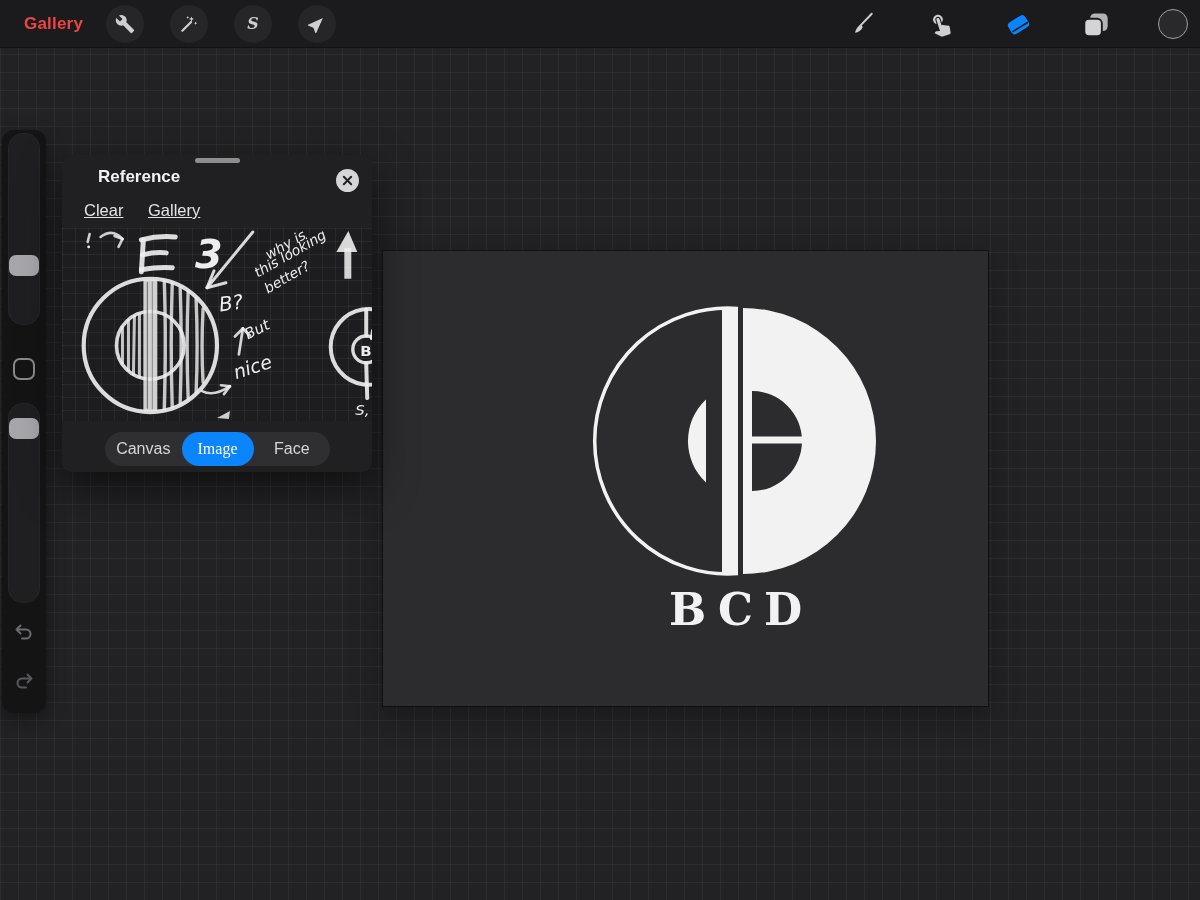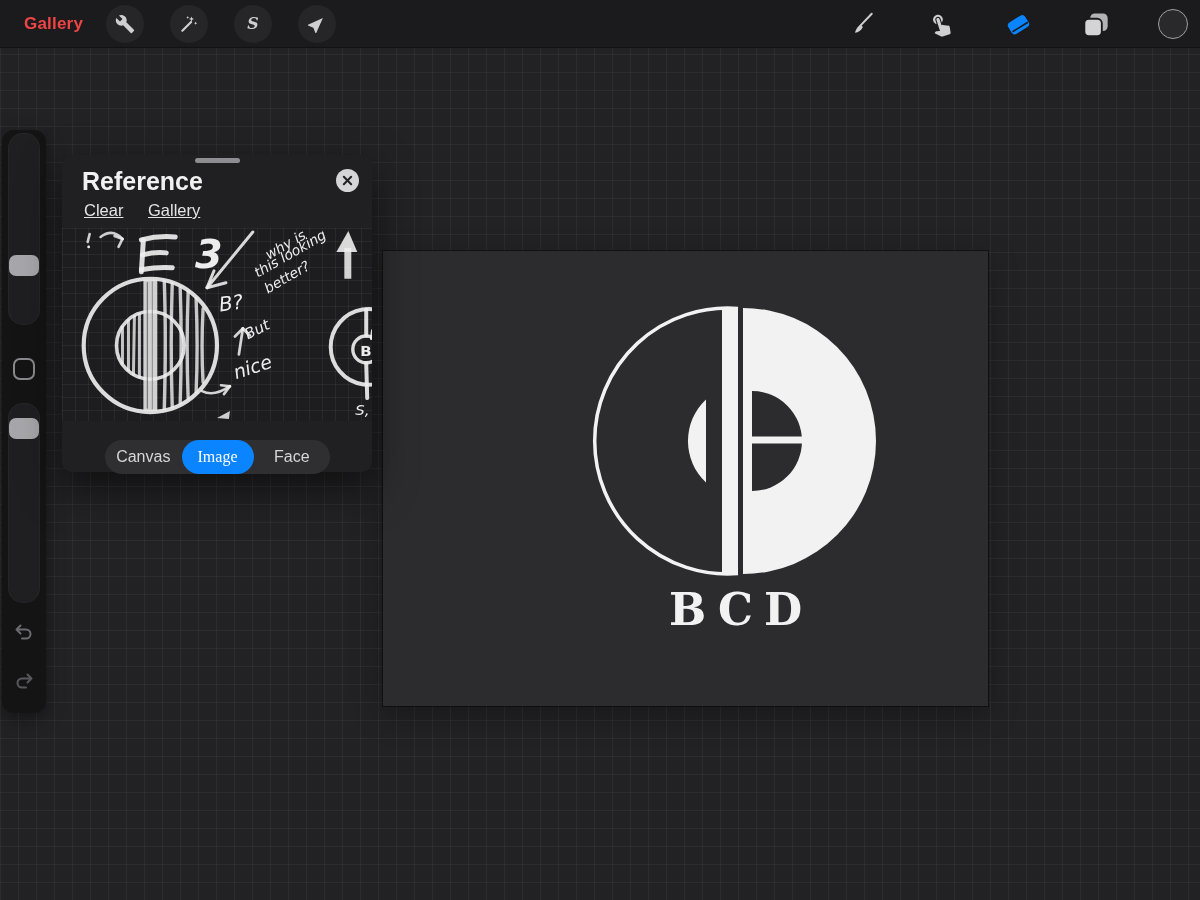--- a/index.html
+++ b/index.html
@@ -63,41 +63,41 @@
   .ref-panel{
     position:absolute; left:62px; top:155px; width:310px; height:317px;
     background:#202022; border-radius:10px; z-index:45;
     box-shadow:0 16px 42px rgba(0,0,0,.55);
   }
   .grab-handle{
     position:absolute; left:133px; top:3px; width:45px; height:5px;
     border-radius:3px; background:#8d8d92;
   }
   .ref-title{
-    position:absolute; left:20px; top:12px; font-size:25px; font-weight:700; color:#f1f1f2;
+    position:absolute; left:36px; top:12px; font-size:17px; font-weight:700; color:#f1f1f2;
   }
   .ref-close{
     position:absolute; right:13px; top:14px; width:23px; height:23px; border-radius:50%;
     background:#d5d5d8; display:flex; align-items:center; justify-content:center;
   }
   .ref-actions{ position:absolute; left:22px; top:46px; font-size:16.5px; color:#e3e3e5; }
   .ref-actions span{ margin-right:20px;text-decoration:underline; }
   .ref-image{
     position:absolute; left:0; top:73px; width:310px; height:193px;
     background-color:#1d1d1f;
     background-image:
       linear-gradient(rgba(255,255,255,0.05) 1px, transparent 1px),
       linear-gradient(90deg, rgba(255,255,255,0.05) 1px, transparent 1px);
     background-size:13px 13px;
     overflow:hidden;
   }
   .ref-tabs{
     position:absolute; left:43px; top:277px; width:225px; height:34px;
     background:#2f2f32; border-radius:17px;
-    display:flex; align-items:flex-end;margin-top:8px;
+    display:flex; align-items:flex-end;
   }
   .ref-tab{
     flex:1; text-align:center; font-size:16px; color:#d6d6d8; line-height:34px;
     border-radius:17px; height:34px;
   }
   .ref-tab.active{ background:#0A84FF; color:#ffffff; flex:0 0 72px;font-family:Liberation Serif, serif; }
 
   
   .canvas{
     position:absolute; left:383px; top:251px; width:605px; height:455px;

